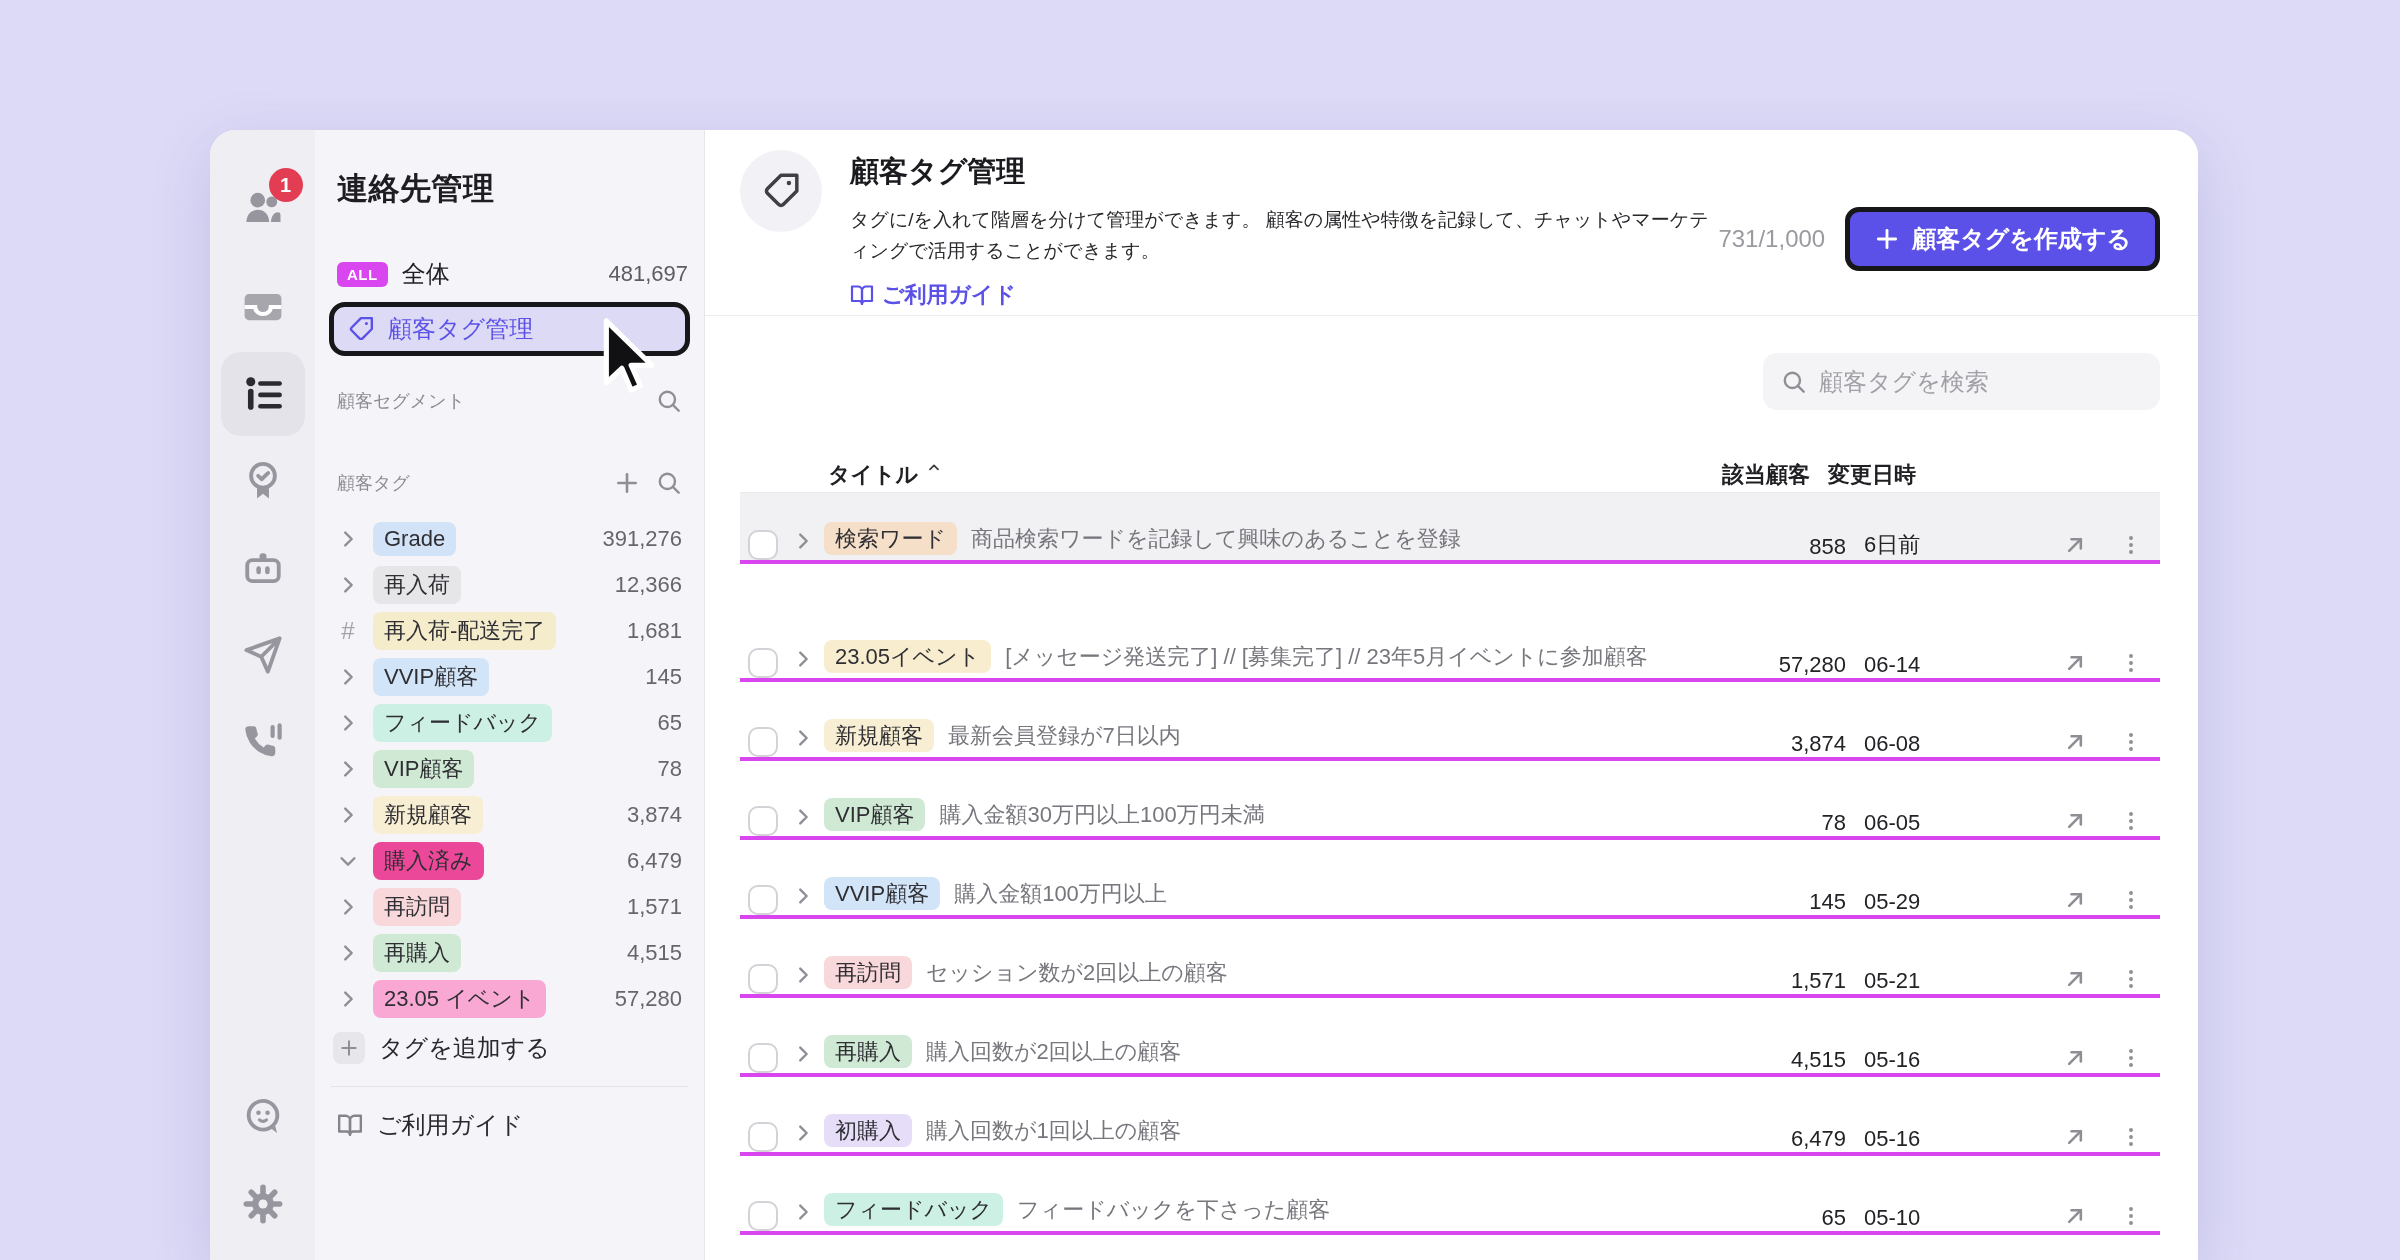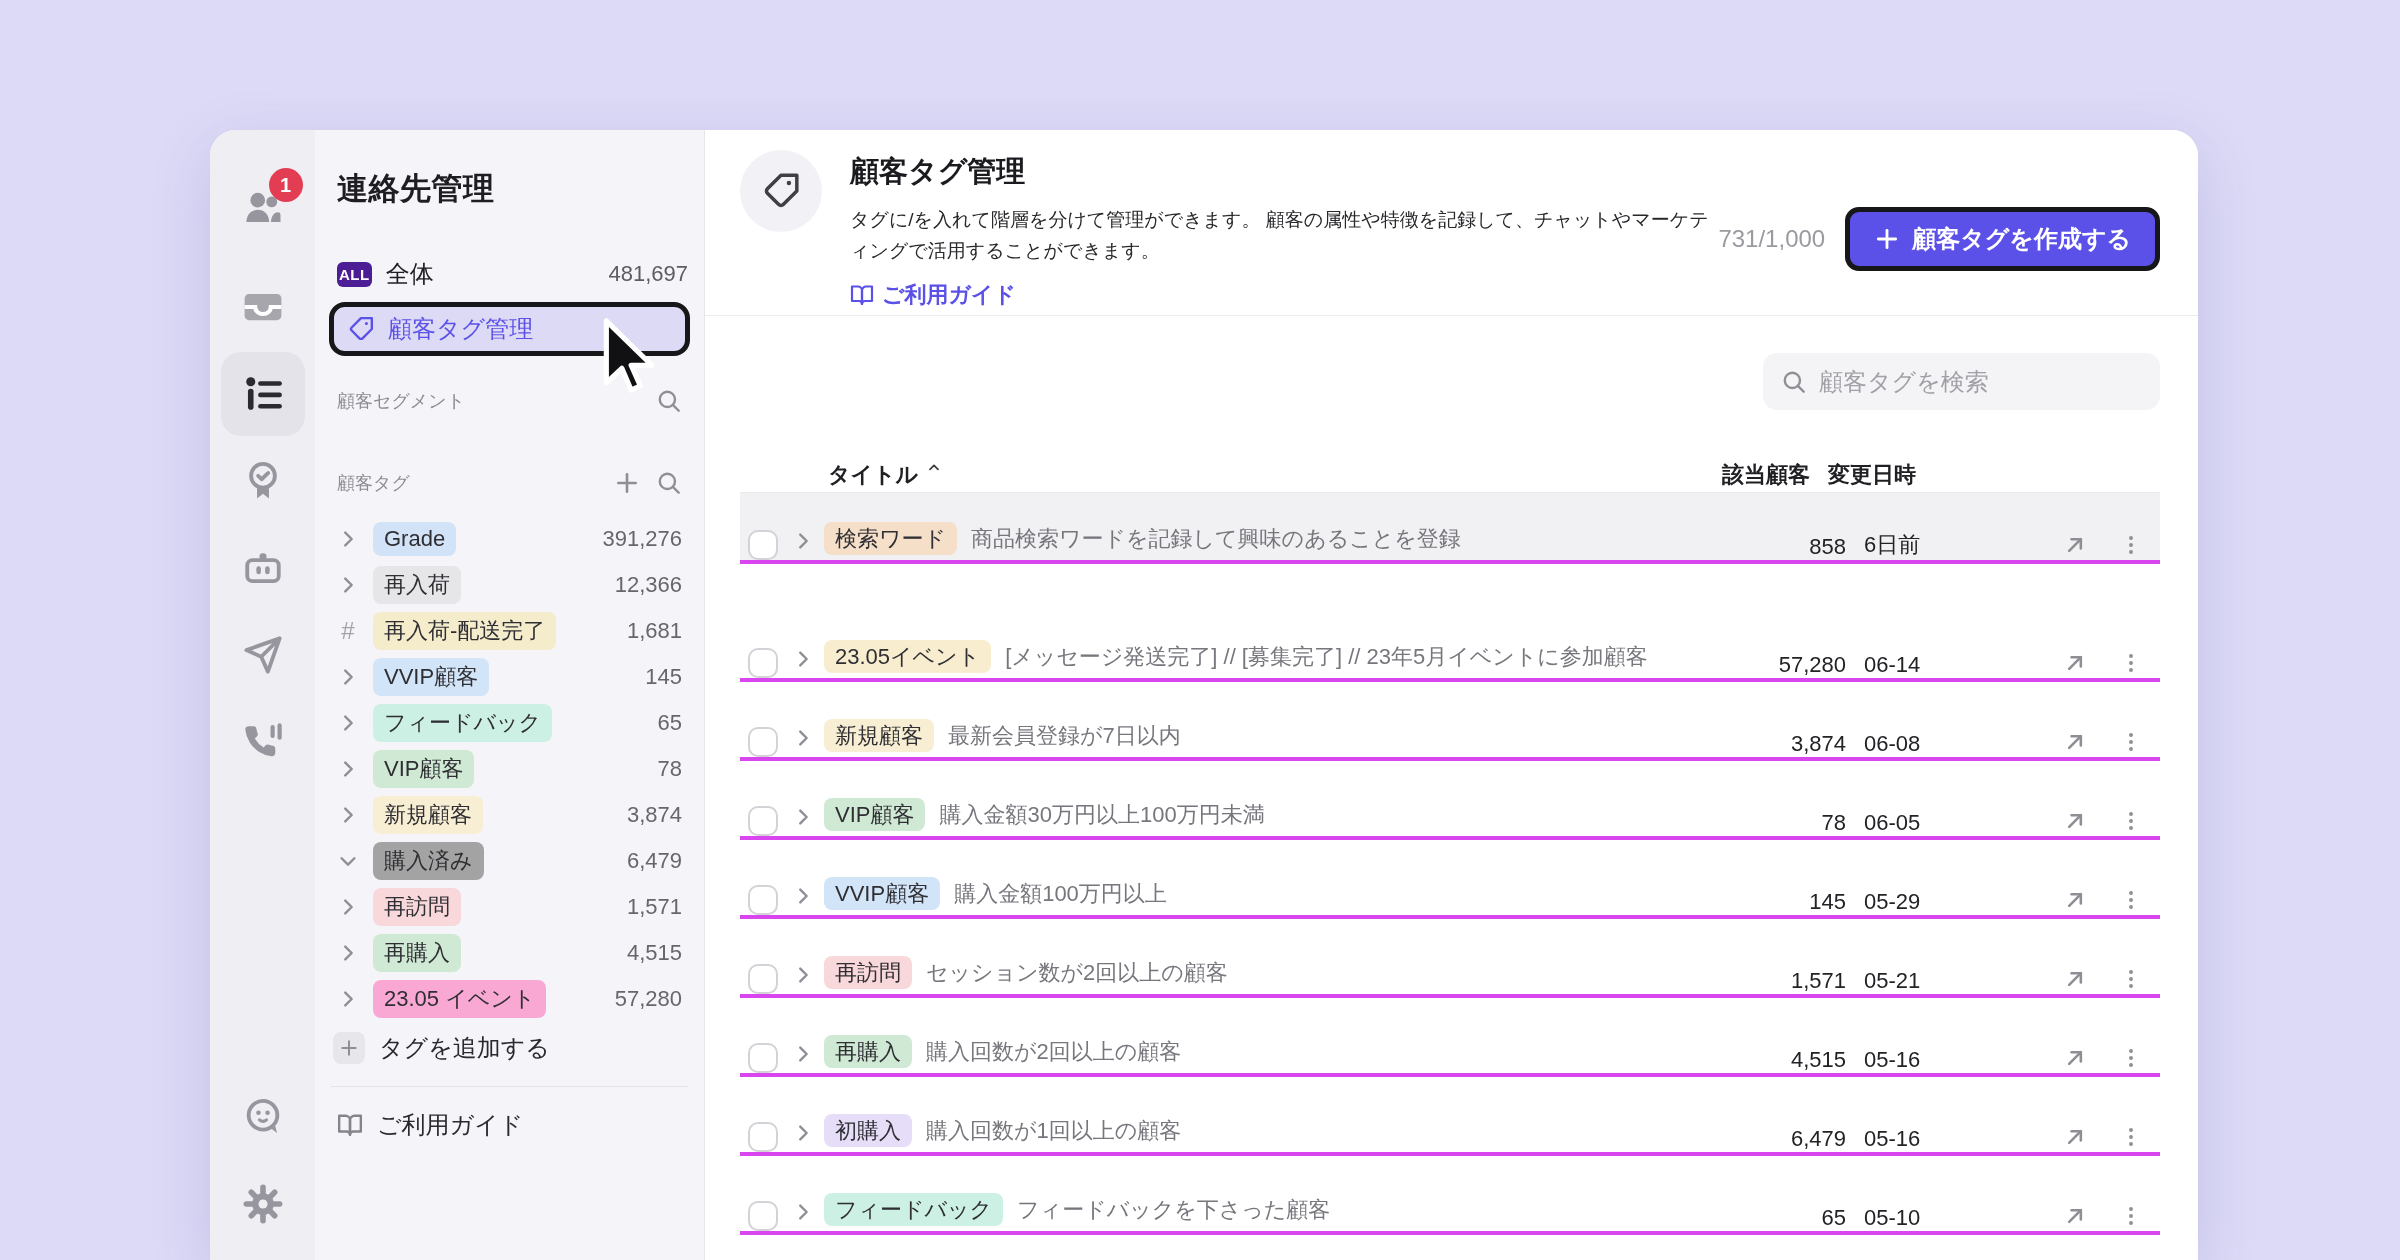--- a/index.html
+++ b/index.html
@@ -32,21 +32,21 @@
     display:flex; align-items:center; justify-content:center; padding: 0 6px;
   }
   .rail-spacer { flex: 1 1 auto; }
   
   .sidebar {
     width: 390px; flex: 0 0 auto; background: #f5f4f8; border-right: 1px solid #e7e7ea;
     padding: 0 14px; display:flex; flex-direction: column;
   }
   .sb-title { font-size: 31px; font-weight: 700; margin: 38px 0 0 8px; letter-spacing: .5px; }
   .sb-all { display:flex; align-items:center; gap: 14px; height: 44px; margin: 42px 2px 0 8px; }
-  .all-badge { background:#4c1d95; color:#fff; font-size:15px; font-weight:700; border-radius:6px; padding:4px 2px; letter-spacing:.5px; }
+  .all-badge { background:#d946ef; color:#fff; font-size:15px; font-weight:700; border-radius:6px; padding:4px 10px; letter-spacing:.5px; }
   .sb-all-label { font-size: 24px; color:#202024; flex: 1 1 auto; }
   .sb-count { font-size: 22px; color:#5c5c63; }
   .sb-selected {
     margin: 6px 0 0 0; height: 54px; border: 5px solid #17171a; border-radius: 16px;
     background: #dcdaf4; display: flex; align-items: center; gap: 14px; padding: 0 14px;
   }
   .sb-selected svg { width: 26px; height: 26px; flex: 0 0 auto; }
   .sb-selected-label { font-size: 24px; color: #5b51e8; }
   .sb-section { display:flex; align-items:center; height: 34px; margin: 28px 8px 0 8px; gap: 16px; }
   .sb-section-label { font-size: 18px; color: #8b8b92; flex: 1 1 auto; }
@@ -379,21 +379,21 @@
           <span class="side-count">3,874</span>
         </div>
         <div class="side-row">
 
           <span class="lead">
             <svg viewBox="0 0 24 24">
               <use href="#i-chevron-down"></use>
             </svg>
           </span>
 
-          <span class="chip" style="background: #a3a3a3;">購入済み</span>
+          <span class="chip" style="background: #ec4899;">購入済み</span>
           <span class="side-spacer"></span>
           <span class="side-count">6,479</span>
         </div>
         <div class="side-row">
           <span class="lead">
             <svg viewBox="0 0 24 24">
               <use href="#i-chevron-right"></use>
             </svg>
           </span>
 

